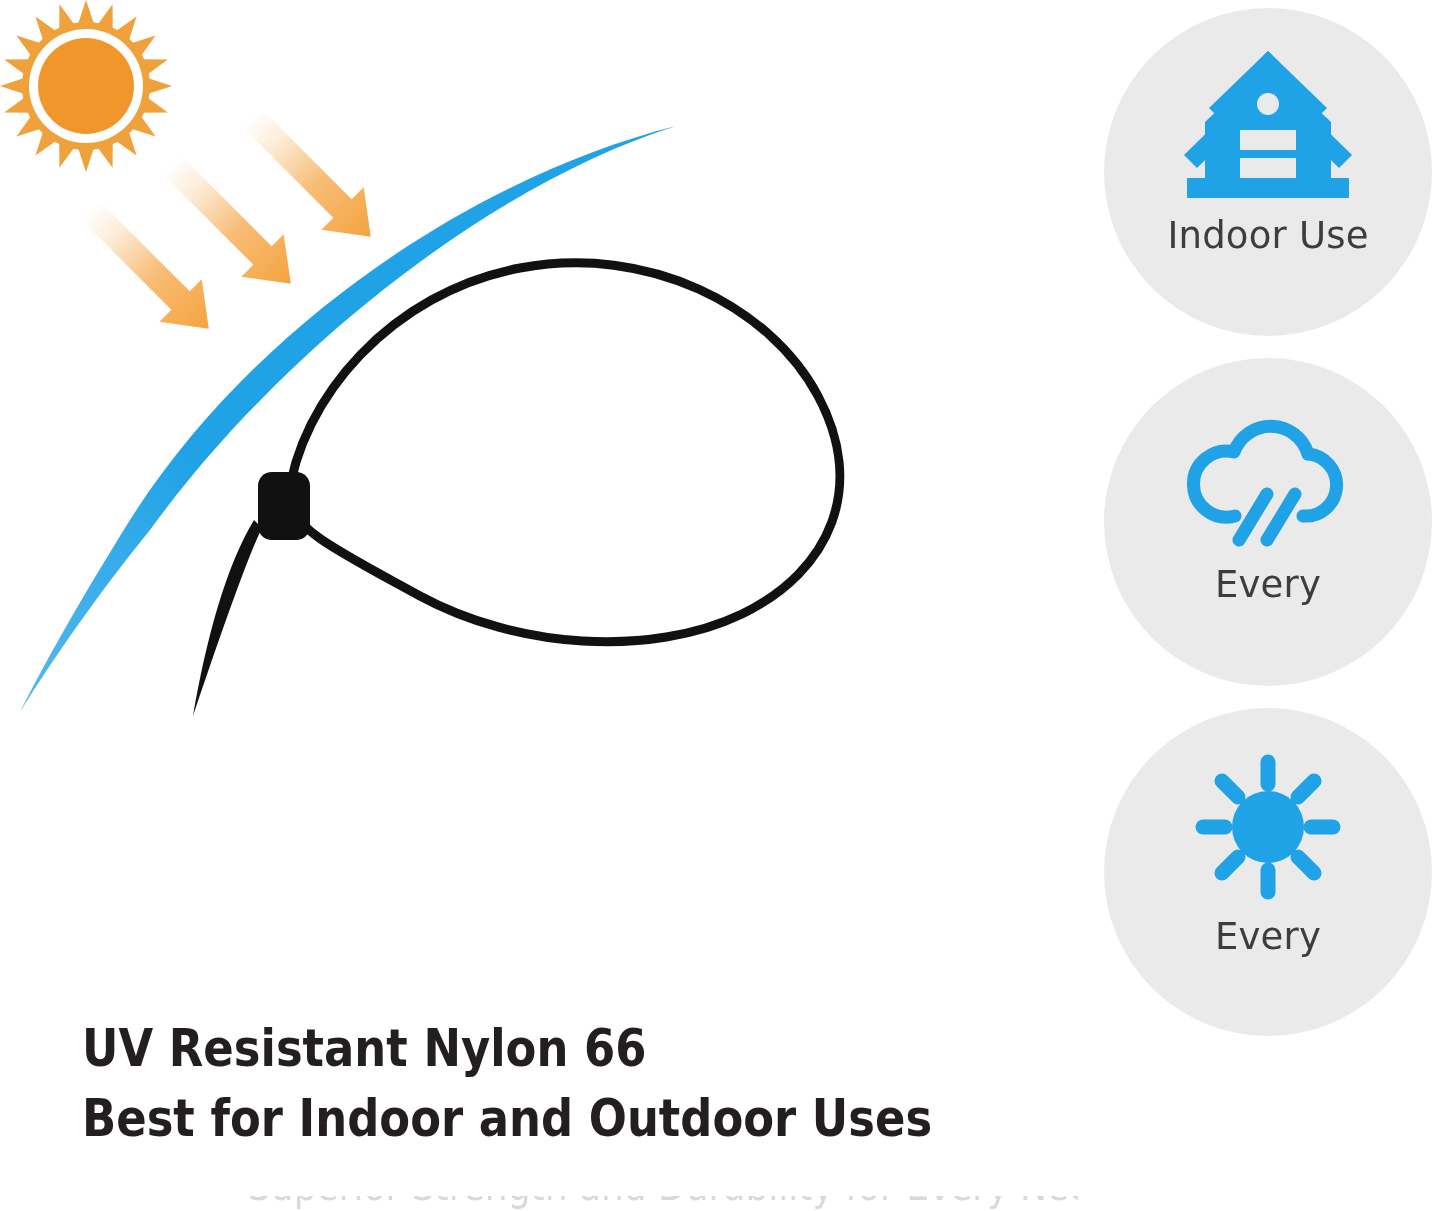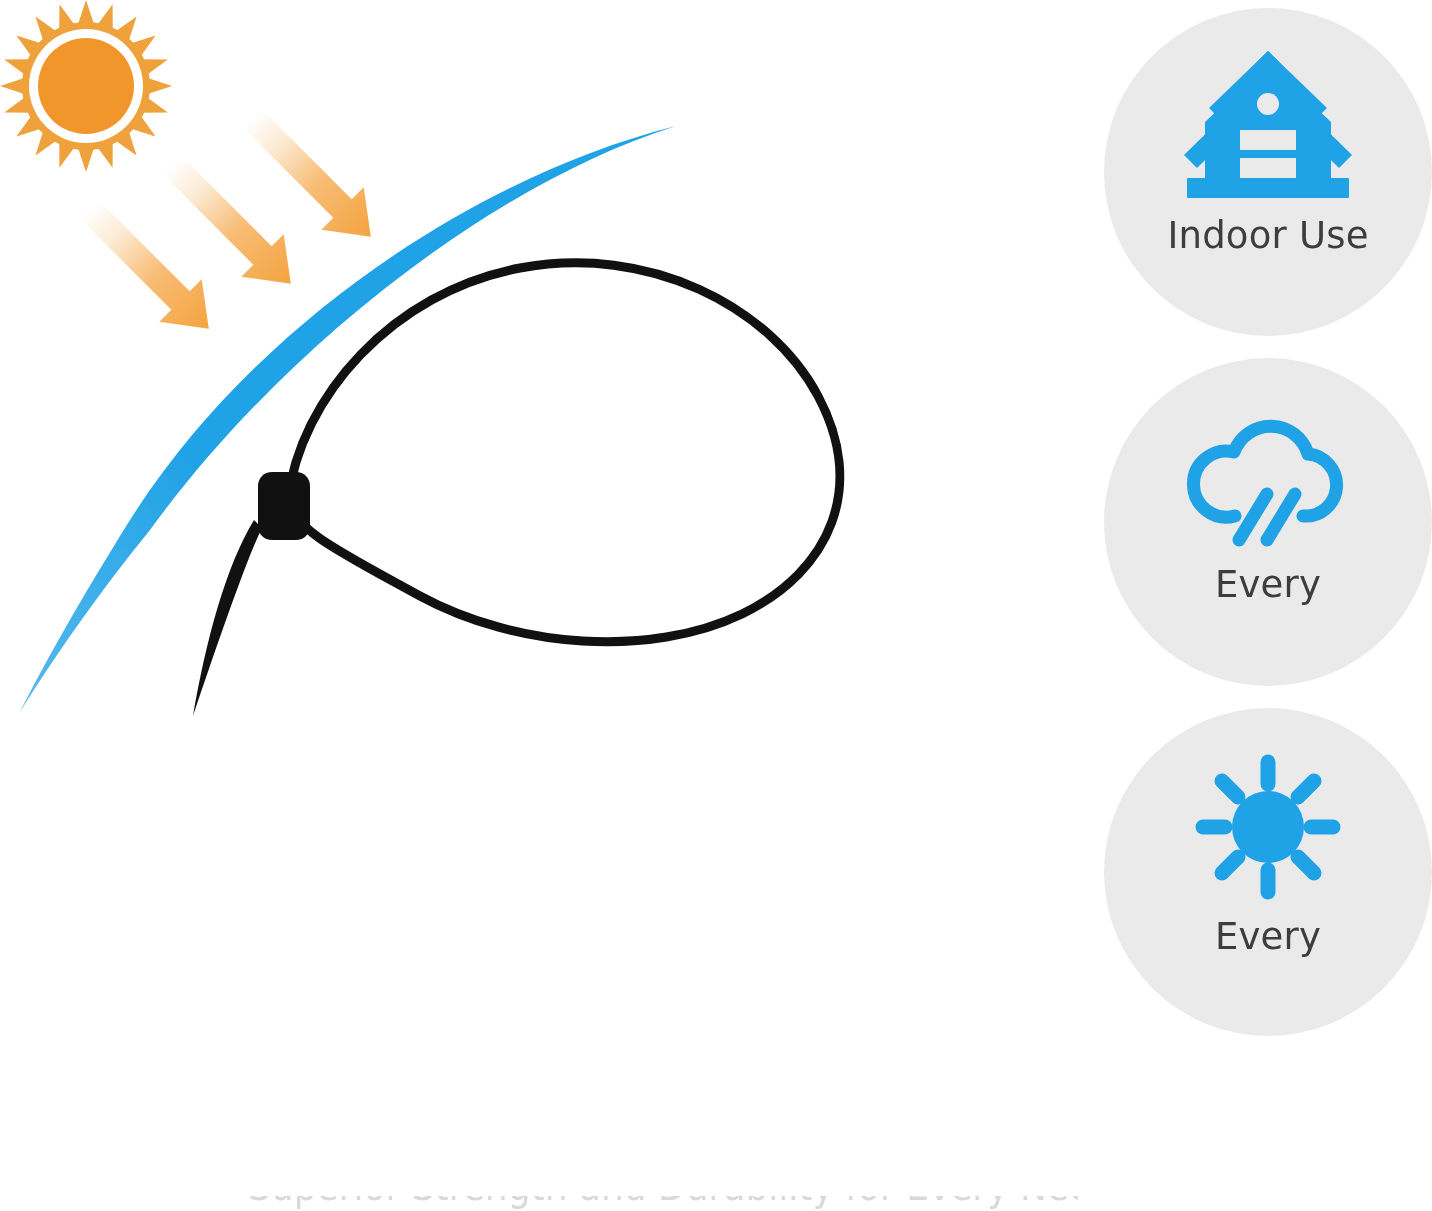--- a/index.html
+++ b/index.html
@@ -277,18 +277,22 @@
             <line x1="126" y1="29" x2="110" y2="45"></line>
             <line x1="50" y1="105" x2="34" y2="121"></line>
           </g>
         </svg>
       </div>
       <div class="badge-label">Every</div>
     </div>
 
   </div>
 
+  <div id="headline">
+    <div class="headline-line">UV Resistant Nylon 66</div>
+    <div class="headline-line">Best for Indoor and Outdoor Uses</div>
+  </div>
 
   <div id="clipped-caption">
     <div class="cap-text">Superior Strength and Durability for Every Need</div>
   </div>
 
 </div>
 
 </body></html>

